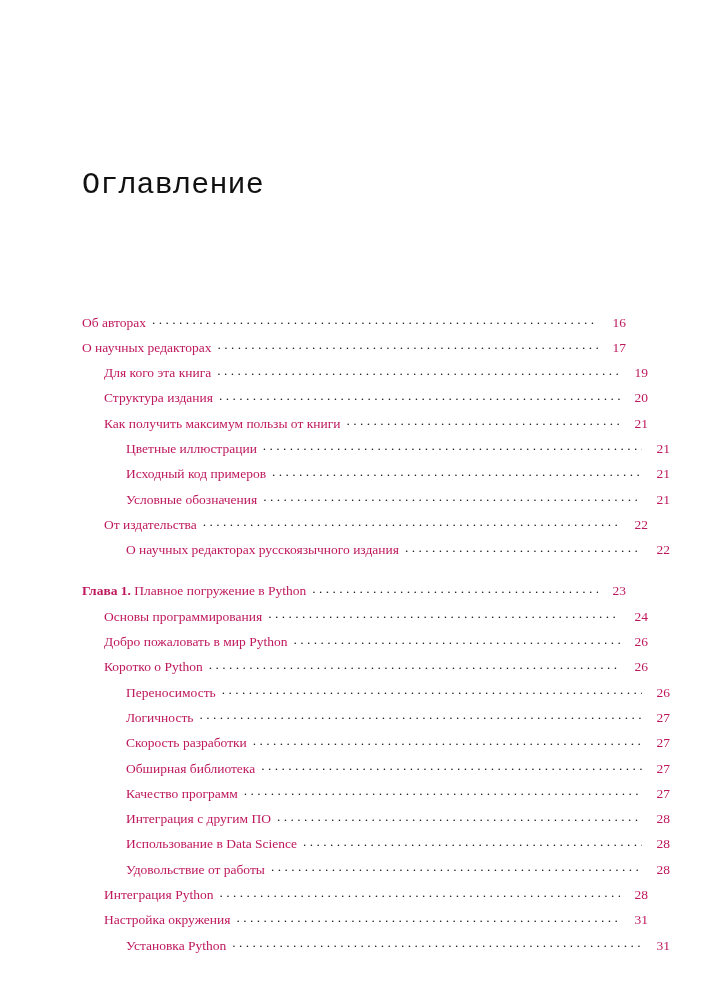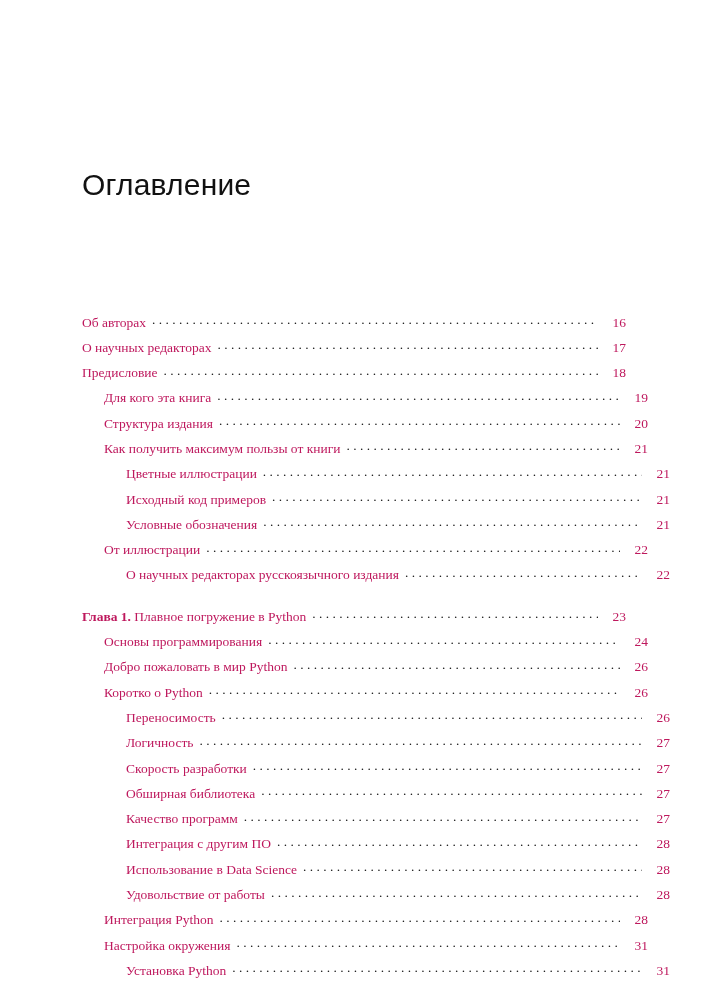--- a/index.html
+++ b/index.html
@@ -12,21 +12,21 @@
     width: 708px;
     height: 1001px;
     background: #ffffff;
     overflow: hidden;
     font-family: "Liberation Serif", serif;
   }
   .page-title {
     position: absolute;
     left: 82px;
     top: 168px;
-    font-family: Liberation Sans, sans-serif;
+    font-family: Liberation Mono, monospace;
     font-size: 30px;
     font-weight: 400;
     color: #111111;
     letter-spacing: 0.2px;
   }
   .toc {
     position: absolute;
     left: 82px;
     top: 313px;
     width: 544px;
@@ -86,25 +86,20 @@
       <div class="toc-entry lvl0 row-gap">
         <span class="label">Об авторах</span>
         <span class="dots"></span>
         <span class="page-num">16</span>
       </div>
       <div class="toc-entry lvl0 row-gap">
         <span class="label">О научных редакторах</span>
         <span class="dots"></span>
         <span class="page-num">17</span>
       </div>
-      <div class="toc-entry lvl0 row-gap">
-        <span class="label">Предисловие</span>
-        <span class="dots"></span>
-        <span class="page-num">18</span>
-      </div>
       <div class="toc-entry lvl1 row-gap">
         <span class="label">Для кого эта книга</span>
         <span class="dots"></span>
         <span class="page-num">19</span>
       </div>
       <div class="toc-entry lvl1 row-gap">
         <span class="label">Структура издания</span>
         <span class="dots"></span>
         <span class="page-num">20</span>
       </div>
@@ -122,21 +117,21 @@
         <span class="label">Исходный код примеров</span>
         <span class="dots"></span>
         <span class="page-num">21</span>
       </div>
       <div class="toc-entry lvl2 row-gap">
         <span class="label">Условные обозначения</span>
         <span class="dots"></span>
         <span class="page-num">21</span>
       </div>
       <div class="toc-entry lvl1 row-gap">
-        <span class="label">От иллюстрации</span>
+        <span class="label">От издательства</span>
         <span class="dots"></span>
         <span class="page-num">22</span>
       </div>
       <div class="toc-entry lvl2 row-gap">
         <span class="label">О научных редакторах русскоязычного издания</span>
         <span class="dots"></span>
         <span class="page-num">22</span>
       </div>
       <div style="height: 16px;"></div>
       <div class="toc-entry lvl0 row-gap">

